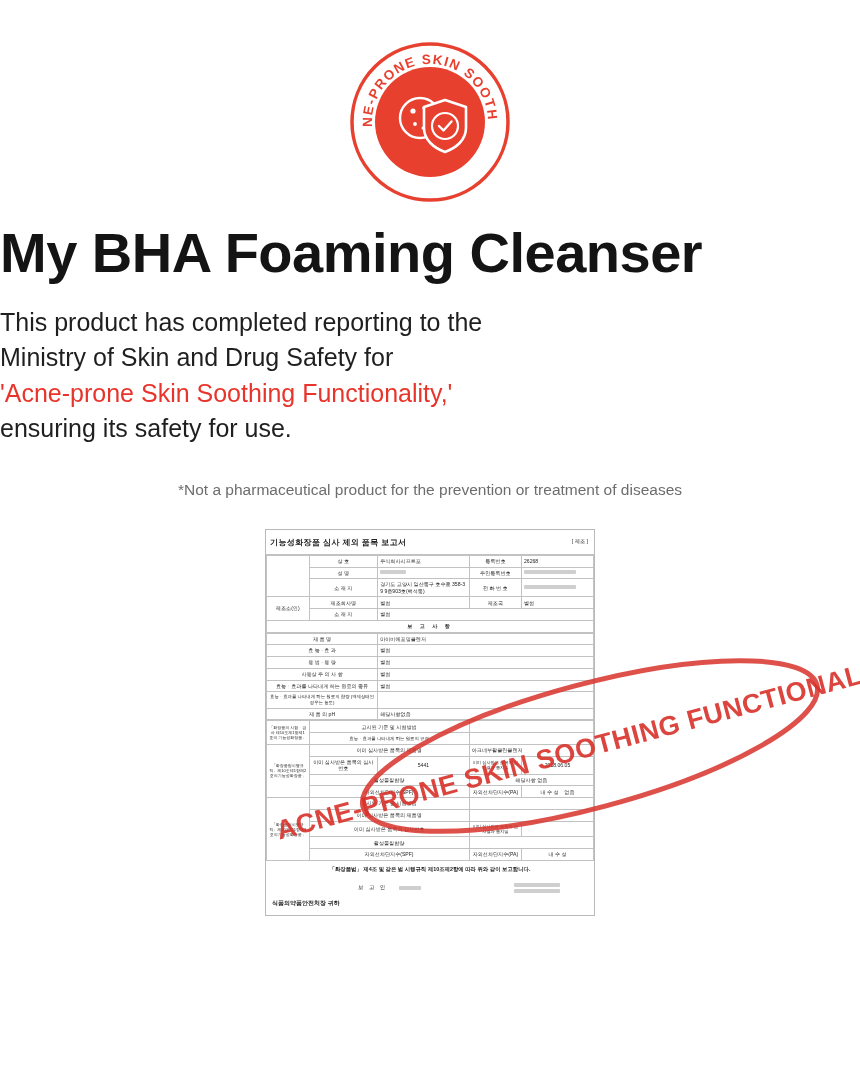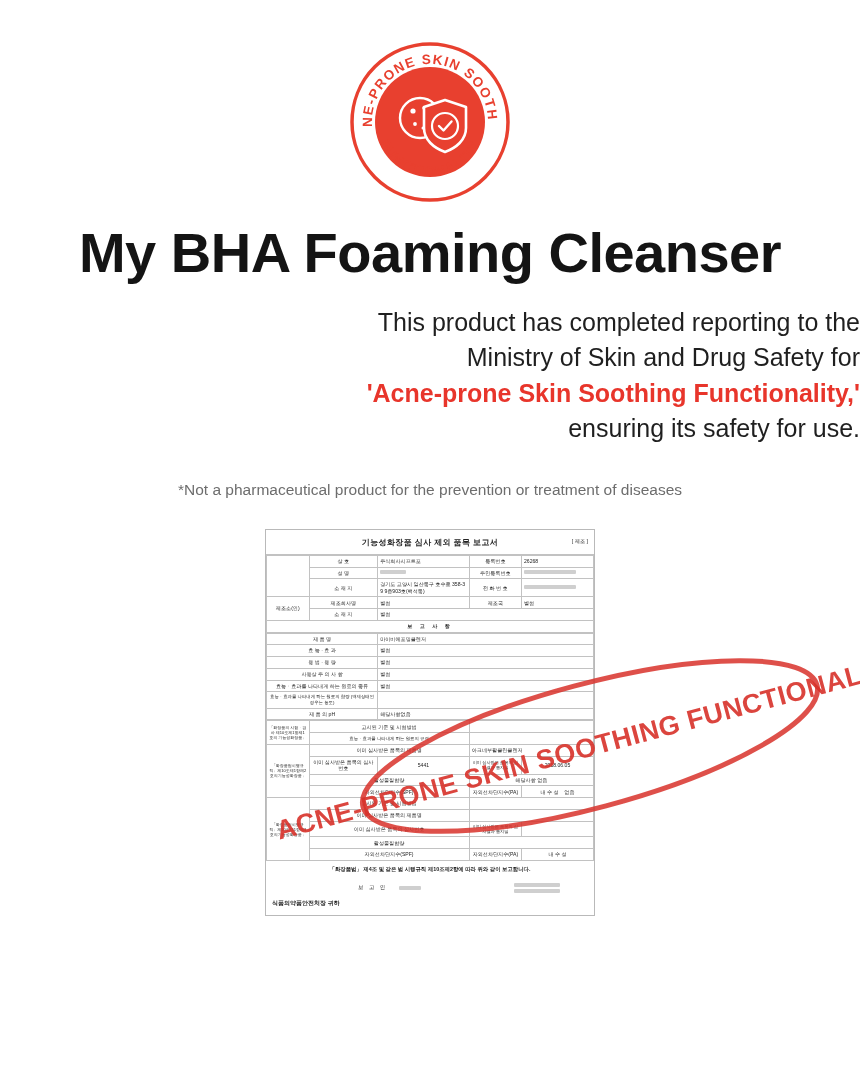--- a/index.html
+++ b/index.html
@@ -25,41 +25,39 @@
   }
   .badge {
     position: relative;
     width: 160px;
     height: 160px;
   }
   .badge svg { display: block; }
 
   
   .title {
-    text-align: center;
     font-size: 56px;
     font-weight: bold;
     letter-spacing: -0.5px;
     margin: 22px 0 0 0;
     line-height: 1.05;
     color: #141414;
   }
   .sub-block {
-    text-align: right;
+    text-align: left;
     margin-top: 22px;
     font-size: 25px;
     line-height: 1.42;
     color: #1f1f1f;
     font-weight: 400;
   }
   .sub-block .line { display: block; }
   .highlight {
     color: #e8352b;
     display: block;
-    font-weight: bold;
   }
   .disclaimer {
     text-align: center;
     margin-top: 34px;
     font-size: 15.5px;
     color: #6d6d6d;
   }
 
   
   .doc-wrap {
@@ -91,21 +89,20 @@
     word-break: break-all;
   }
   .c { text-align: center; }
   .l { text-align: left; padding-left: 3px; }
   .doc-head {
     padding: 7px 4px 6px 4px;
     position: relative;
     border-bottom: 0.5px solid #c2c2c2;
   }
   .doc-head .dt {
-    text-align: center;
     font-size: 8px;
     font-weight: bold;
     letter-spacing: 0.4px;
   }
   .doc-head .dm {
     position: absolute;
     right: 6px;
     top: 8px;
     font-size: 5.2px;
   }

